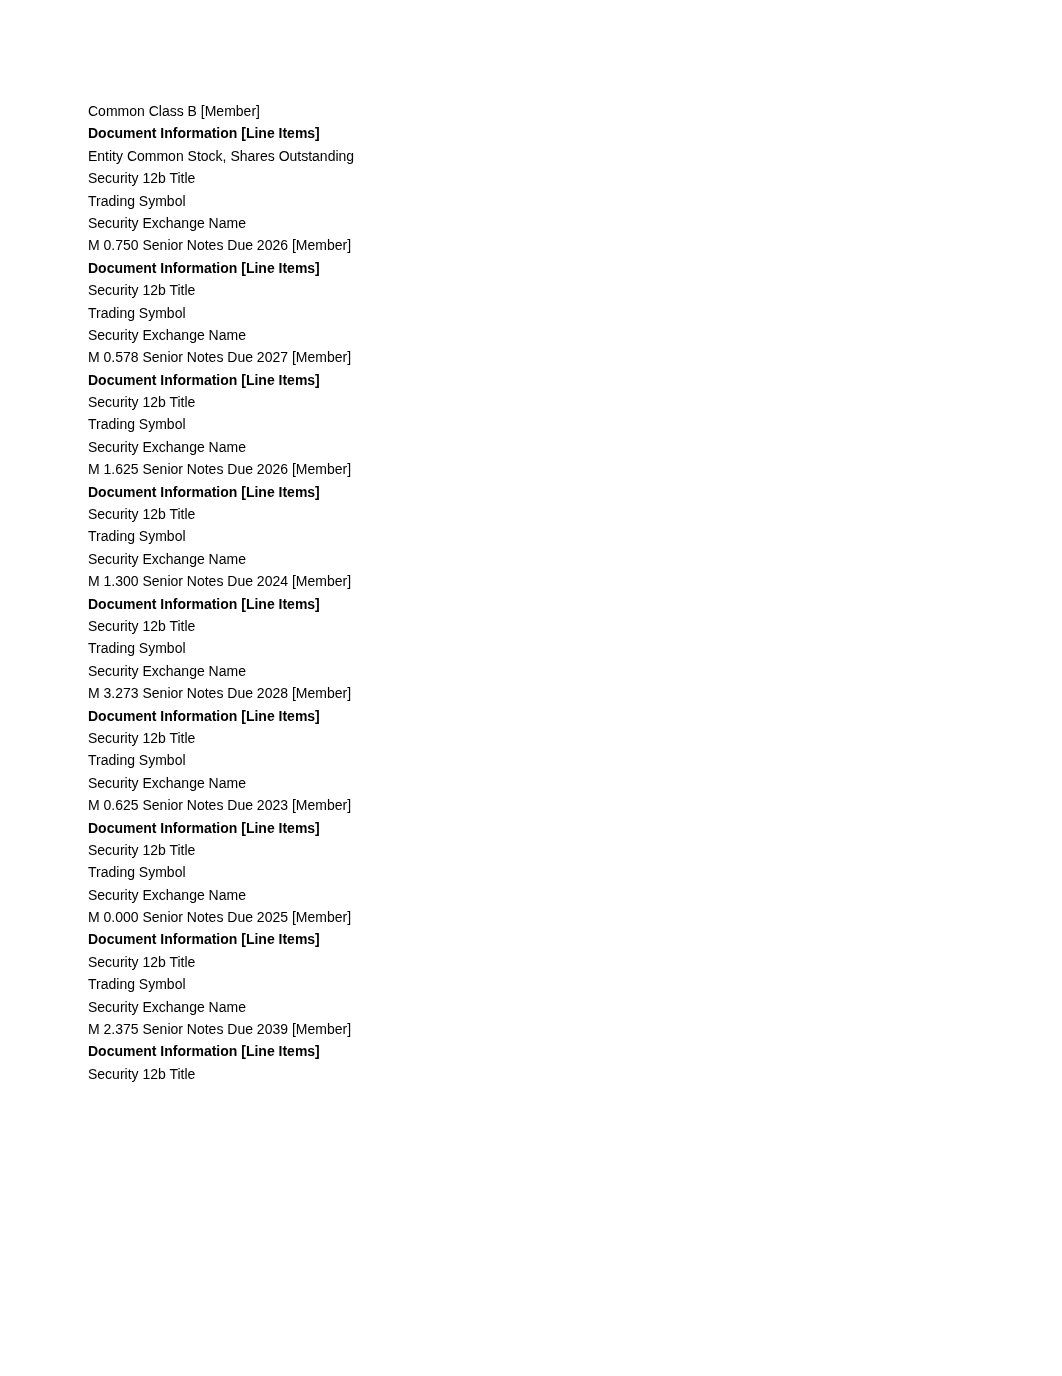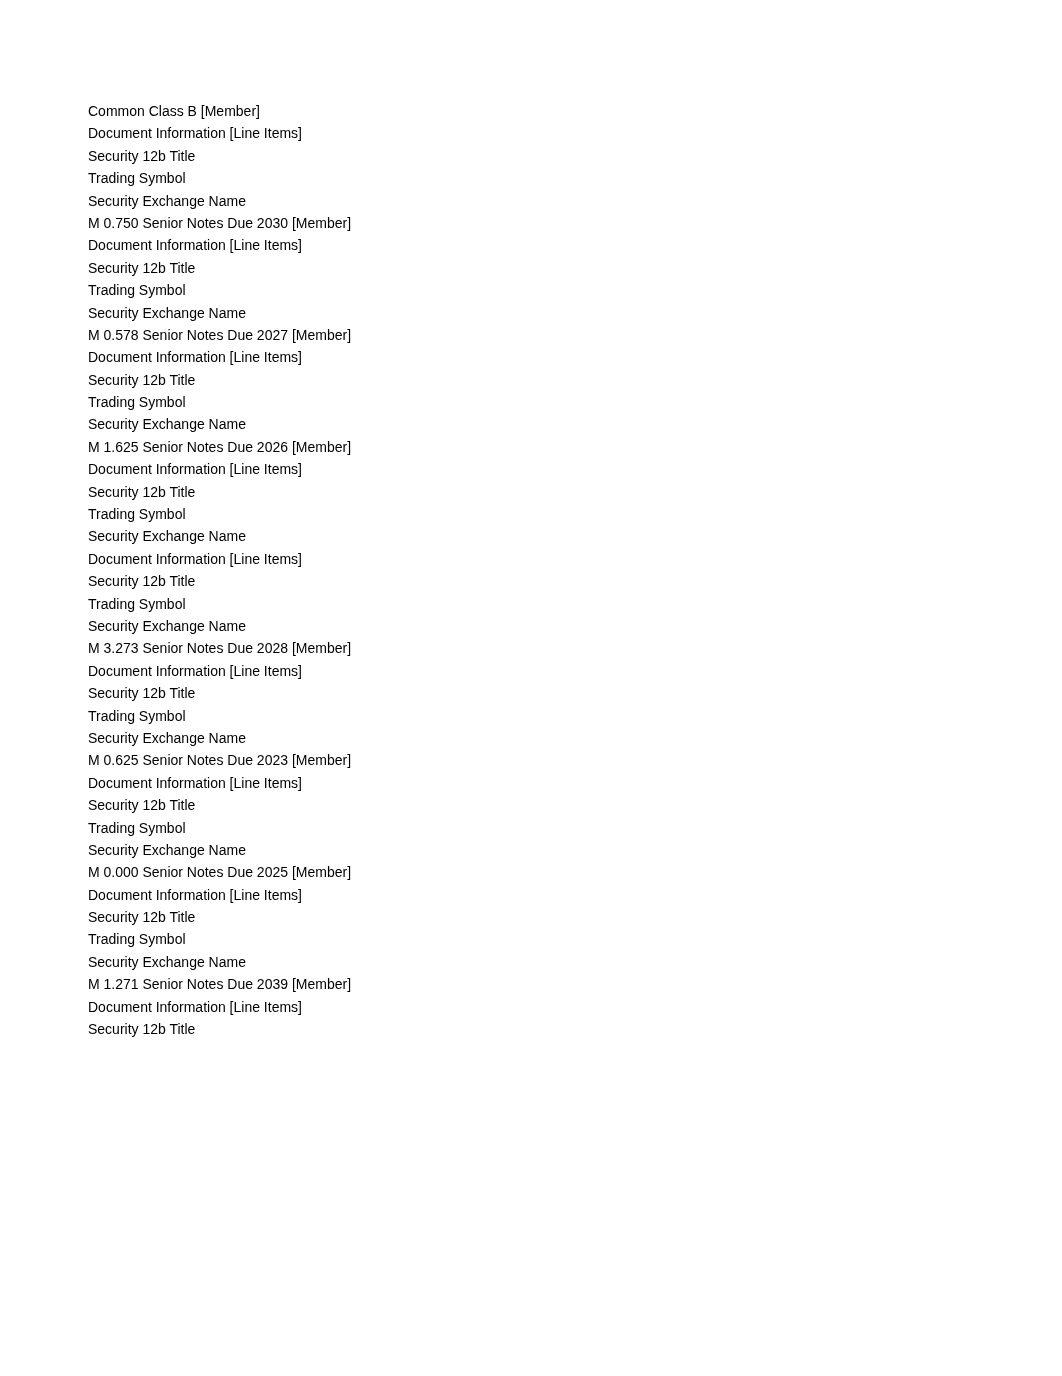--- a/index.html
+++ b/index.html
@@ -14,65 +14,67 @@
       background: #fff;
       padding: 100px 0 40px 88px;
       width: 1062px;
       min-height: 1376px;
     }
     .line {
       line-height: 1.6;
       display: block;
     }
     .bold {
-      font-weight: normal;
+      font-weight: bold;
     }
     .normal {
       font-weight: normal;
     }
   </style>
 </head>
 <body>
 
 <div id="content-container">
     <span class="line normal">Common Class B [Member]</span>
     <span class="line bold">Document Information [Line Items]</span>
+    <span class="line normal">Entity Common Stock, Shares Outstanding</span>
     <span class="line normal">Security 12b Title</span>
     <span class="line normal">Trading Symbol</span>
     <span class="line normal">Security Exchange Name</span>
-    <span class="line normal">M 0.750 Senior Notes Due 2030 [Member]</span>
+    <span class="line normal">M 0.750 Senior Notes Due 2026 [Member]</span>
     <span class="line bold">Document Information [Line Items]</span>
     <span class="line normal">Security 12b Title</span>
     <span class="line normal">Trading Symbol</span>
     <span class="line normal">Security Exchange Name</span>
     <span class="line normal">M 0.578 Senior Notes Due 2027 [Member]</span>
     <span class="line bold">Document Information [Line Items]</span>
     <span class="line normal">Security 12b Title</span>
     <span class="line normal">Trading Symbol</span>
     <span class="line normal">Security Exchange Name</span>
     <span class="line normal">M 1.625 Senior Notes Due 2026 [Member]</span>
     <span class="line bold">Document Information [Line Items]</span>
     <span class="line normal">Security 12b Title</span>
     <span class="line normal">Trading Symbol</span>
     <span class="line normal">Security Exchange Name</span>
+    <span class="line normal">M 1.300 Senior Notes Due 2024 [Member]</span>
     <span class="line bold">Document Information [Line Items]</span>
     <span class="line normal">Security 12b Title</span>
     <span class="line normal">Trading Symbol</span>
     <span class="line normal">Security Exchange Name</span>
     <span class="line normal">M 3.273 Senior Notes Due 2028 [Member]</span>
     <span class="line bold">Document Information [Line Items]</span>
     <span class="line normal">Security 12b Title</span>
     <span class="line normal">Trading Symbol</span>
     <span class="line normal">Security Exchange Name</span>
     <span class="line normal">M 0.625 Senior Notes Due 2023 [Member]</span>
     <span class="line bold">Document Information [Line Items]</span>
     <span class="line normal">Security 12b Title</span>
     <span class="line normal">Trading Symbol</span>
     <span class="line normal">Security Exchange Name</span>
     <span class="line normal">M 0.000 Senior Notes Due 2025 [Member]</span>
     <span class="line bold">Document Information [Line Items]</span>
     <span class="line normal">Security 12b Title</span>
     <span class="line normal">Trading Symbol</span>
     <span class="line normal">Security Exchange Name</span>
-    <span class="line normal">M 1.271 Senior Notes Due 2039 [Member]</span>
+    <span class="line normal">M 2.375 Senior Notes Due 2039 [Member]</span>
     <span class="line bold">Document Information [Line Items]</span>
     <span class="line normal">Security 12b Title</span>
   </div>
 
 </body></html>

